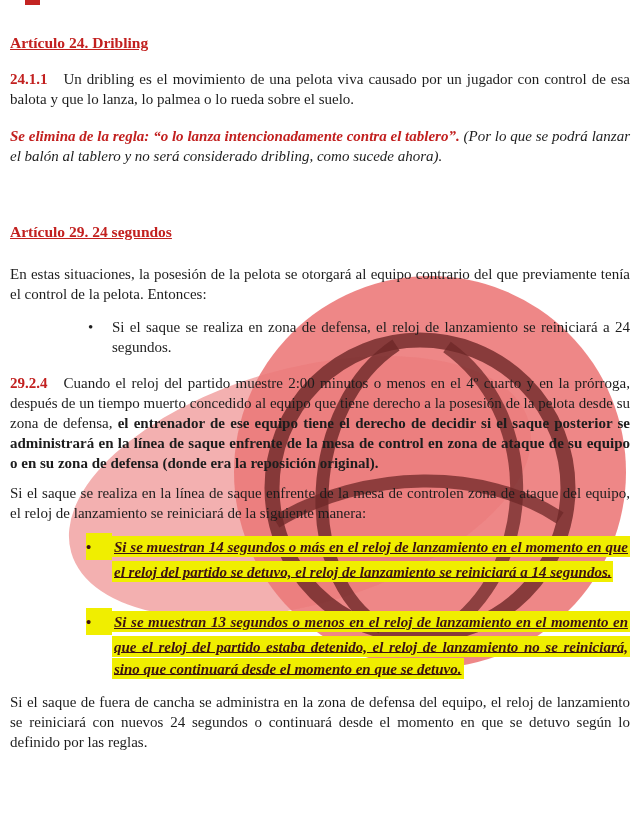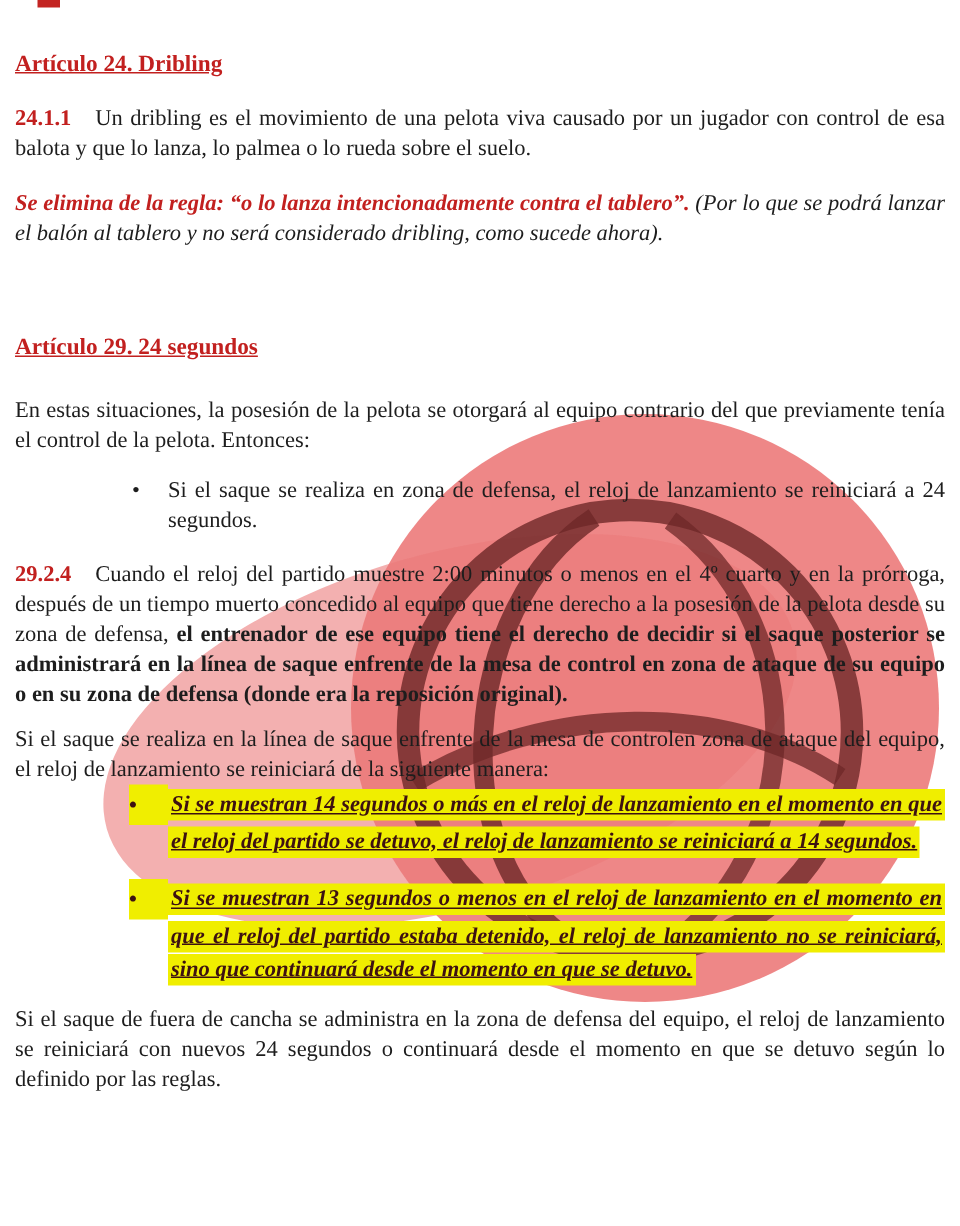--- a/index.html
+++ b/index.html
@@ -32,22 +32,22 @@
   .boldrun { font-weight:bold; }
 
   .list { margin-top:13px; }
   .li {
     font-size:15px; line-height:20px; text-align:justify;
     padding-left:102px;
   }
   .li .marker { display:inline-block; width:24px; margin-left:-24px; text-align:left; }
 
   .hlist { margin:0; }
-  .hl1 { }
-  .hl2 { margin-top:14px; }
+  .hl1 { margin-top:10px; }
+  .hl2 { margin-top:26px; }
   .hli {
     font-size:15px; line-height:22px; text-align:justify;
     padding-left:102px; font-style:italic; font-weight:bold;
   }
   .hli .marker {
     display:inline-block; width:26px; margin-left:-26px; text-align:left;
     padding:2.5px 0; font-style:normal;
   }
   .hli .hl-text {
     text-decoration:underline; padding:2.5px 2px;

